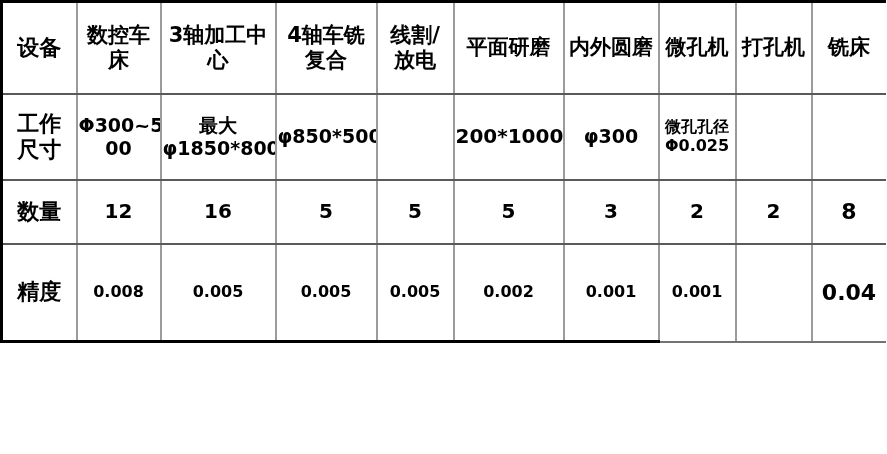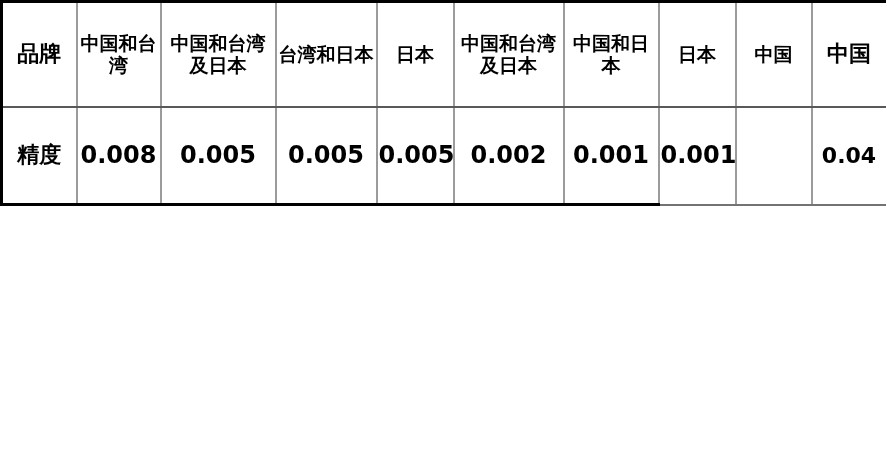--- a/index.html
+++ b/index.html
@@ -31,21 +31,21 @@
     padding: 2px 1px;
     overflow: hidden;
   }
   table.equip td:last-child { border-right: none; }
 
   
   tr.r-equipment td   { font-size: 21px; }
   tr.r-worksize td    { font-size: 19px; }
   tr.r-quantity td    { font-size: 20px; }
   tr.r-brand td       { font-size: 19px; }
-  tr.r-precision td   { font-size: 24px; }
+  tr.r-precision td   { font-size: 16px; }
 
   td.rowlabel { font-size: 22px !important; }
   td.small    { font-size: 16px !important; }
   td.muted    { color: #404040; font-size: 20px !important; }
   td.big      { font-size: 22px !important; }
 
   
   tr.r-precision td            { border-bottom: 3px solid #000; }
   tr.r-precision td.gray-bottom{ border-bottom: 2px solid #737373; }
 </style>
@@ -60,39 +60,67 @@
     <col style="width:101px">
       <col style="width:77px">
       <col style="width:110px">
     <col style="width:95px">
       <col style="width:77px">
       <col style="width:76px">
     <col style="width:74px">
   </colgroup>
 
   <tbody>
+      <tr class="r-equipment" style="height:92px">
+    <td class="rowlabel">设备</td>
+    <td>数控车
+床</td>
+    <td>3轴加工中
+心</td>
+    <td>4轴车铣
+复合</td>
+    <td>线割/
+放电</td>
+    <td>平面研磨</td>
+    <td>内外圆磨</td>
+    <td>微孔机</td>
+    <td>打孔机</td>
+    <td>铣床</td>
+  </tr>
 
+  <tr class="r-worksize" style="height:86px">
+    <td class="rowlabel">工作
+尺寸</td>
+    <td>Φ300~5
+00</td>
+    <td>最大
+φ1850*800</td>
+    <td>φ850*500</td>
+    <td></td>
+    <td class="muted">200*1000</td>
+    <td>φ300</td>
+    <td class="small">微孔孔径
+Φ0.025</td>
+    <td></td>
+    <td></td>
+  </tr>
 
+  <tr class="r-quantity" style="height:64px">
+    <td class="rowlabel">数量</td>
+    <td>12</td>
+    <td>16</td>
+    <td>5</td>
+    <td>5</td>
+    <td>5</td>
+    <td>3</td>
+    <td>2</td>
+    <td>2</td>
+    <td class="big">8</td>
+  </tr>
 
-  <tr class="r-brand" style="height:105px">
-    <td class="rowlabel">品牌</td>
-    <td>中国和台
-湾</td>
-    <td>中国和台湾
-及日本</td>
-    <td>台湾和日本</td>
-    <td>日本</td>
-    <td>中国和台湾
-及日本</td>
-    <td>中国和日
-本</td>
-    <td>日本</td>
-    <td>中国</td>
-    <td class="big">中国</td>
-  </tr>
 
   <tr class="r-precision" style="height:98px">
     <td class="rowlabel">精度</td>
     <td>0.008</td>
     <td>0.005</td>
     <td>0.005</td>
     <td>0.005</td>
     <td>0.002</td>
     <td>0.001</td>
     <td class="gray-bottom">0.001</td>

